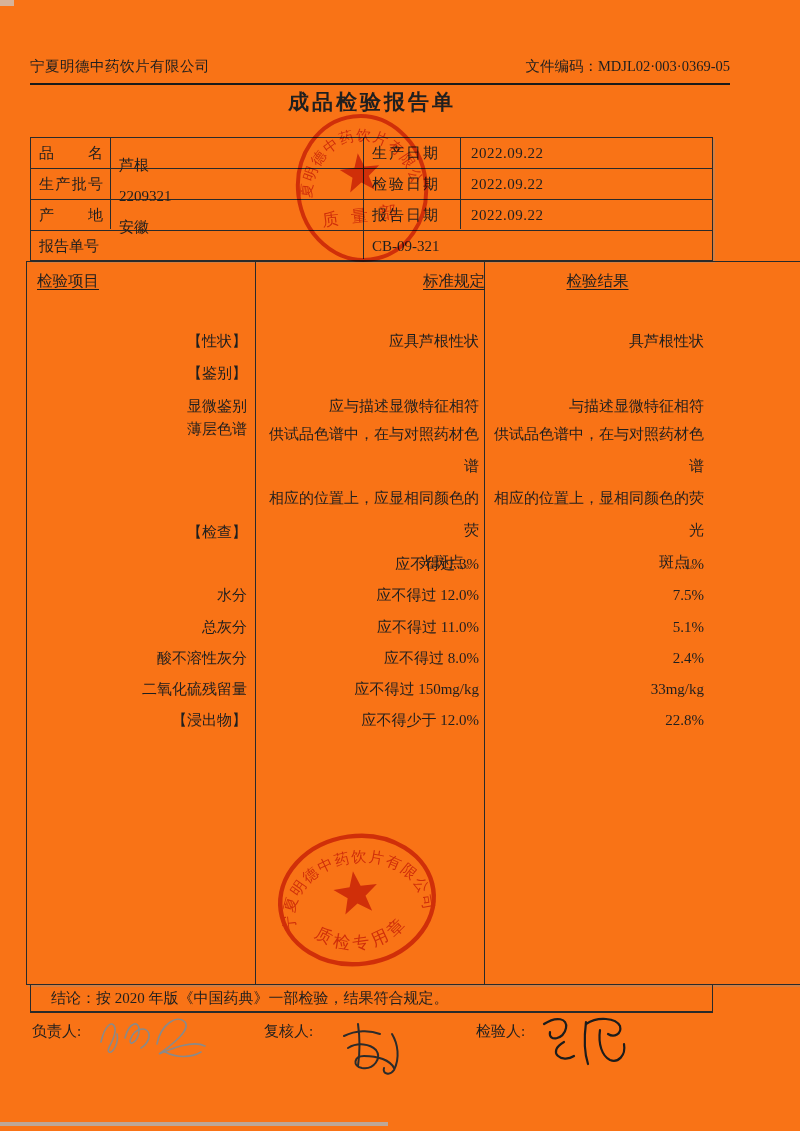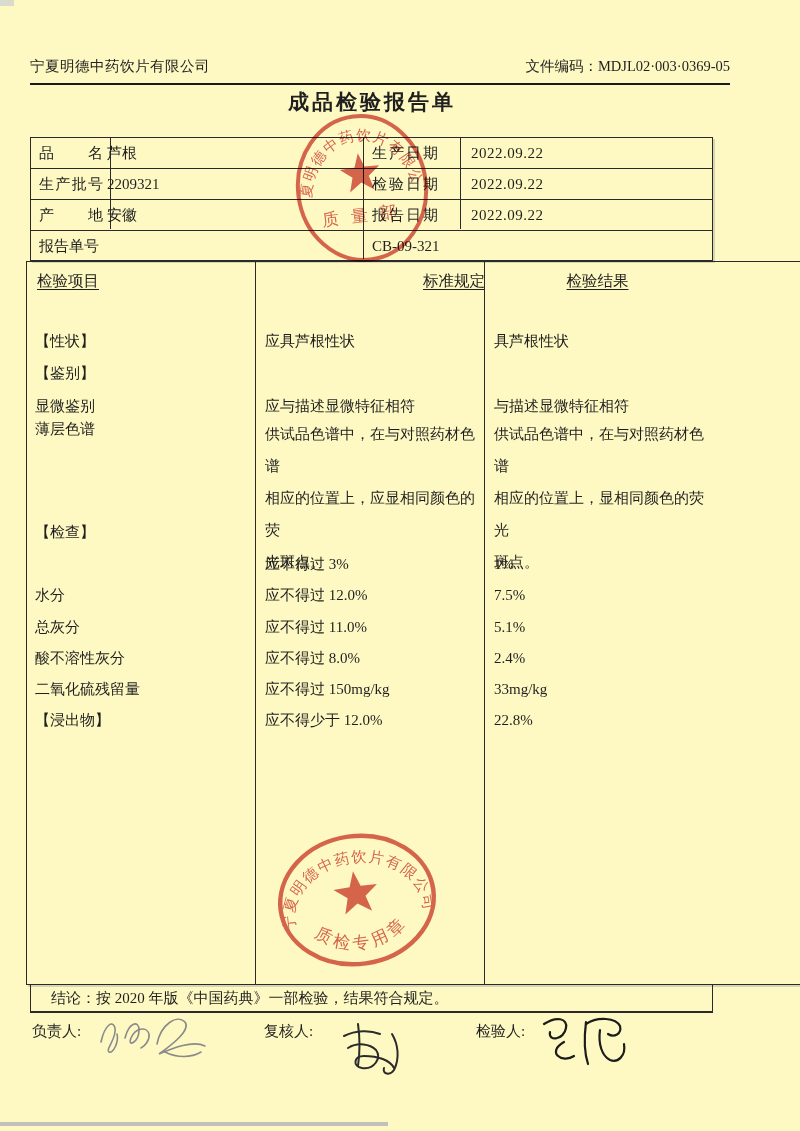--- a/index.html
+++ b/index.html
@@ -1,17 +1,17 @@
 <!DOCTYPE html>
 <html><head>
 <meta charset="utf-8">
 <style>
   html,body { margin:0; padding:0; background:#ffffff; }
   .page {
-    position:relative; width:800px; height:1131px; background:#fef9c3;
+    position:relative; width:800px; height:1131px; background:#f97316;
     font-family:"Liberation Serif","DejaVu Serif",serif; color:#1f1f1f;
     overflow:hidden;
   }
   
   .scan-corner { position:absolute; left:0; top:0; width:14px; height:6px; background:#c9ced2; opacity:.7; }
   .scan-bottom { position:absolute; left:0; top:1122px; width:388px; height:4px; background:#aeb4b8; opacity:.8; }
 
   
   .hdr-company { position:absolute; left:30px; top:57px; font-size:14.5px; letter-spacing:.5px; }
   .hdr-code { position:absolute; right:70px; top:57px; font-size:14.5px; }
@@ -22,36 +22,36 @@
   
   .info-table { position:absolute; left:30px; top:137px; width:683px; height:124px;
     border:1.5px solid #2a2a2a; box-sizing:border-box; box-shadow:2px 2px 0 rgba(140,145,150,.35); }
   .info-table .h-line { position:absolute; left:0; width:100%; height:1px; background:#2a2a2a; }
   .info-table .v-line { position:absolute; top:0; width:1px; background:#2a2a2a; }
   .ivl-a { left:79px; height:91px; }
   .ivl-b { left:332px; height:121px; }
   .ivl-c { left:429px; height:91px; }
   .info-cell { position:absolute; height:30px; line-height:30px; font-size:15px; white-space:nowrap; }
   .ilabel { left:8px; width:64px; text-align:justify; text-align-last:justify; }
-  .ival   { left:76px; }
+  .ival   { left:88px;margin-top:12px; }
   .idlabel { left:341px; width:66px; text-align:justify; text-align-last:justify; }
   .idval  { left:440px; letter-spacing:.5px; }
   .irow0 { top:0; } .irow1 { top:31px; } .irow2 { top:62px; } .irow3 { top:93px; }
 
   
   .main-table { position:absolute; left:26px; top:261px; width:782px; height:724px;
     border:1.5px solid #2a2a2a; box-sizing:border-box; box-shadow:2px 2px 0 rgba(140,145,150,.35); }
   .main-table .v1 { position:absolute; left:228px; top:0; width:1px; height:100%; background:#2a2a2a; }
   .main-table .v2 { position:absolute; left:457px; top:0; width:1px; height:100%; background:#2a2a2a; }
   .mth { position:absolute; top:6px; height:26px; line-height:26px; font-size:15.5px;
     text-decoration:underline; text-underline-offset:3px; white-space:nowrap; }
   .mth1 { left:10px; }
   .mth2 { left:229px; width:229px; text-align:right; }
   .mth3 { left:458px; width:225px; text-align:center; }
-  .mcell { position:absolute; font-size:15px; line-height:22px; white-space:pre-line; }
+  .mcell { position:absolute; font-size:15px; line-height:22px; white-space:pre-line;text-align:right; }
   .mc1 { left:8px;  width:212px; }
   .mc2 { left:238px; width:214px; }
   .mc3 { left:467px; width:210px; }
   .para { line-height:32px; }
   .rt0 { top:68px; } .rt1 { top:100px; } .rt2 { top:133px; } .rt3 { top:156px; }
   .rt4 { top:259px; } .rt5 { top:291px; } .rt6 { top:322px; } .rt7 { top:354px; }
   .rt8 { top:385px; } .rt9 { top:416px; } .rt10 { top:447px; }
 
   
   .conclusion-box { position:absolute; left:30px; top:985px; width:683px; height:28px;

